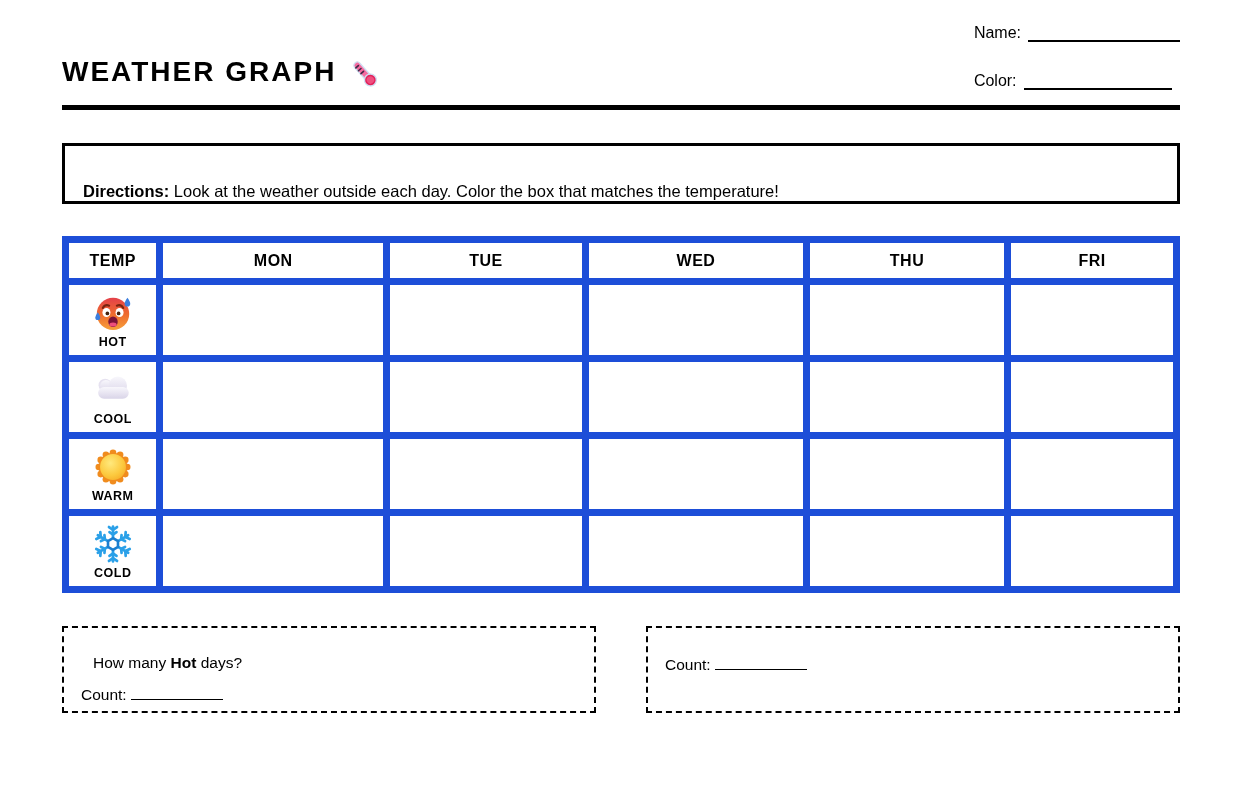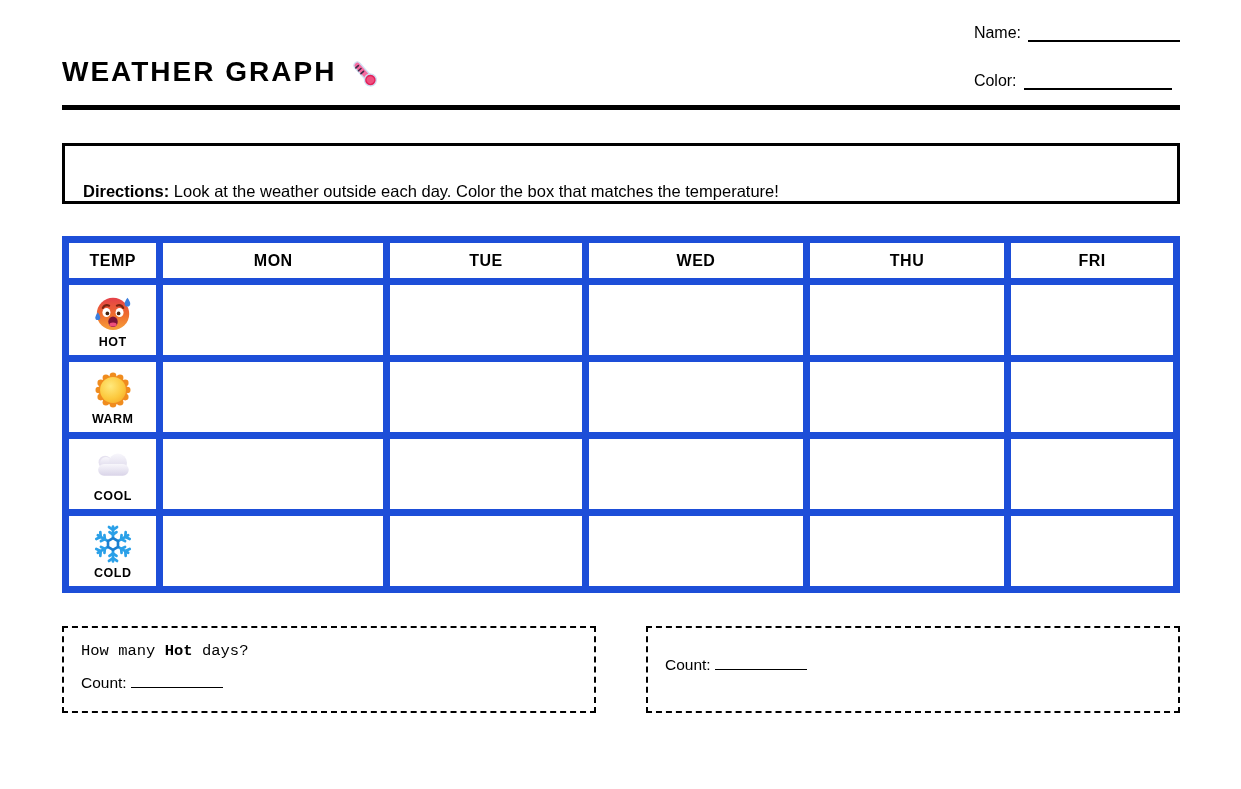--- a/index.html
+++ b/index.html
@@ -68,21 +68,21 @@
 
   
   .questions { display: flex; gap: 50px; margin-top: 33px; }
   .question-box {
     flex: 1;
     border: 2px dashed #000;
     height: 87px;
     padding: 14px 0 0 17px;
     font-size: 15.5px;
   }
-  .question-text { margin: 0; font-family: Liberation Mono, monospace; }
+  .question-text { margin: 12px; }
   .count-line { margin: 14px 0 0 0; }
   .count-blank { width: 92px; border-bottom: 1.5px solid #000; height: 13px; }
 </style>
 </head>
 <body>
 
 <div class="page">
 
   <div class="header">
     <h1 class="title">
@@ -165,20 +165,44 @@
         <td class="day-cell"></td>
         <td class="day-cell"></td>
         <td class="day-cell"></td>
         <td class="day-cell"></td>
         <td class="day-cell"></td>
       </tr>
       <tr>
         <td class="temp-cell">
           <svg class="temp-icon" viewBox="0 0 48 48" aria-hidden="true">
             <defs>
+              <linearGradient id="g-cloud" x1="0" y1="0" x2="0" y2="1">
+                <stop offset="0" stop-color="#f8f7fc"></stop>
+                <stop offset="1" stop-color="#d9d4e8"></stop>
+              </linearGradient>
+            </defs>
+            <circle cx="15" cy="18.5" r="7.5" fill="#e6e2f0"></circle>
+            <g fill="url(#g-cloud)">
+              <circle cx="16" cy="19.5" r="6.8"></circle>
+              <circle cx="29.5" cy="19" r="10.5"></circle>
+              <rect x="7" y="20.5" width="35" height="13.5" rx="6.75"></rect>
+            </g>
+          </svg>
+          <div class="temp-label">COOL</div>
+        </td>
+        <td class="day-cell"></td>
+        <td class="day-cell"></td>
+        <td class="day-cell"></td>
+        <td class="day-cell"></td>
+        <td class="day-cell"></td>
+      </tr>
+      <tr>
+        <td class="temp-cell">
+          <svg class="temp-icon" viewBox="0 0 48 48" aria-hidden="true">
+            <defs>
               <radialGradient id="g-sun" cx="40%" cy="35%" r="80%">
                 <stop offset="0" stop-color="#ffe97d"></stop>
                 <stop offset="0.6" stop-color="#fcc93e"></stop>
                 <stop offset="1" stop-color="#f6a723"></stop>
               </radialGradient>
             </defs>
             <g fill="#f08c1e">
               <circle cx="40.2" cy="24" r="3.8"></circle>
                 <circle cx="38" cy="32.1" r="3.8"></circle>
               <circle cx="32.1" cy="38" r="3.8"></circle>
@@ -200,44 +224,20 @@
         <td class="day-cell"></td>
         <td class="day-cell"></td>
         <td class="day-cell"></td>
         <td class="day-cell"></td>
         <td class="day-cell"></td>
       </tr>
       <tr>
         <td class="temp-cell">
           <svg class="temp-icon" viewBox="0 0 48 48" aria-hidden="true">
             <defs>
-              <linearGradient id="g-cloud" x1="0" y1="0" x2="0" y2="1">
-                <stop offset="0" stop-color="#f8f7fc"></stop>
-                <stop offset="1" stop-color="#d9d4e8"></stop>
-              </linearGradient>
-            </defs>
-            <circle cx="15" cy="18.5" r="7.5" fill="#e6e2f0"></circle>
-            <g fill="url(#g-cloud)">
-              <circle cx="16" cy="19.5" r="6.8"></circle>
-              <circle cx="29.5" cy="19" r="10.5"></circle>
-              <rect x="7" y="20.5" width="35" height="13.5" rx="6.75"></rect>
-            </g>
-          </svg>
-          <div class="temp-label">COOL</div>
-        </td>
-        <td class="day-cell"></td>
-        <td class="day-cell"></td>
-        <td class="day-cell"></td>
-        <td class="day-cell"></td>
-        <td class="day-cell"></td>
-      </tr>
-      <tr>
-        <td class="temp-cell">
-          <svg class="temp-icon" viewBox="0 0 48 48" aria-hidden="true">
-            <defs>
               <g id="sf-spoke" stroke="#2aa0e8" stroke-width="3.1" stroke-linecap="round" fill="none">
                 <line x1="0" y1="-7.2" x2="0" y2="-20"></line>
                 <path d="M-4.6 -19.4 L0 -16.2 L4.6 -19.4"></path>
                 <path d="M-4 -13.6 L0 -10.8 L4 -13.6"></path>
               </g>
             </defs>
             <g transform="translate(24 24)">
               <use href="#sf-spoke"></use>
               <use href="#sf-spoke" transform="rotate(60)"></use>
               <use href="#sf-spoke" transform="rotate(120)"></use>

